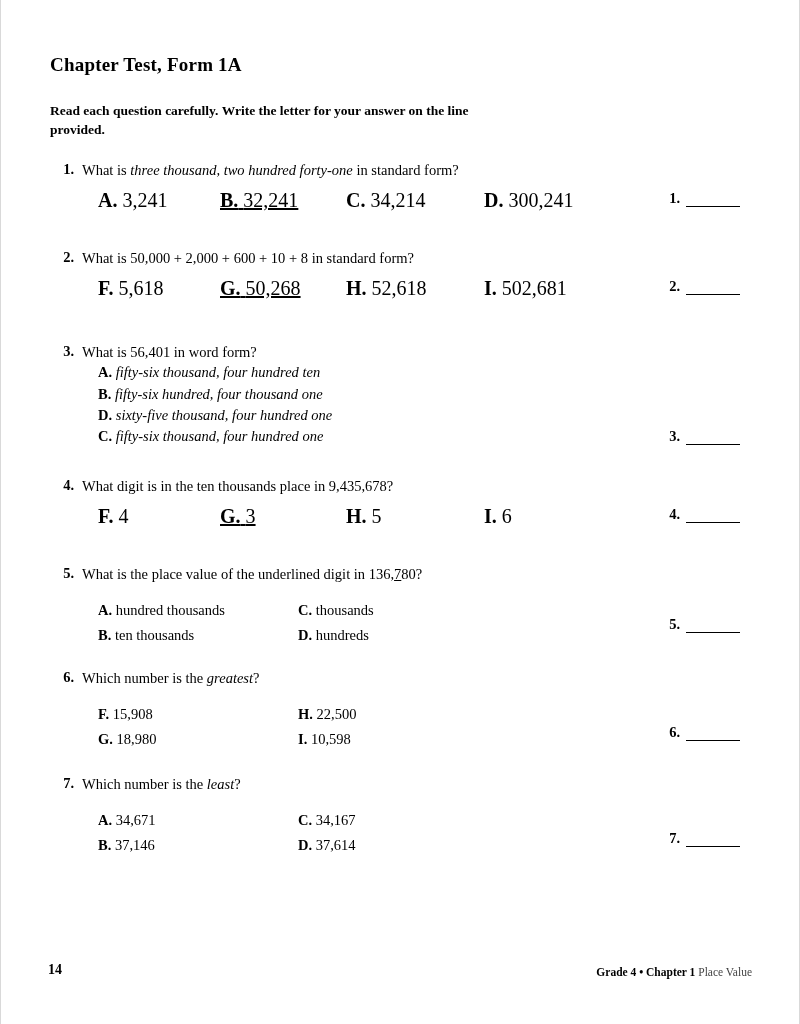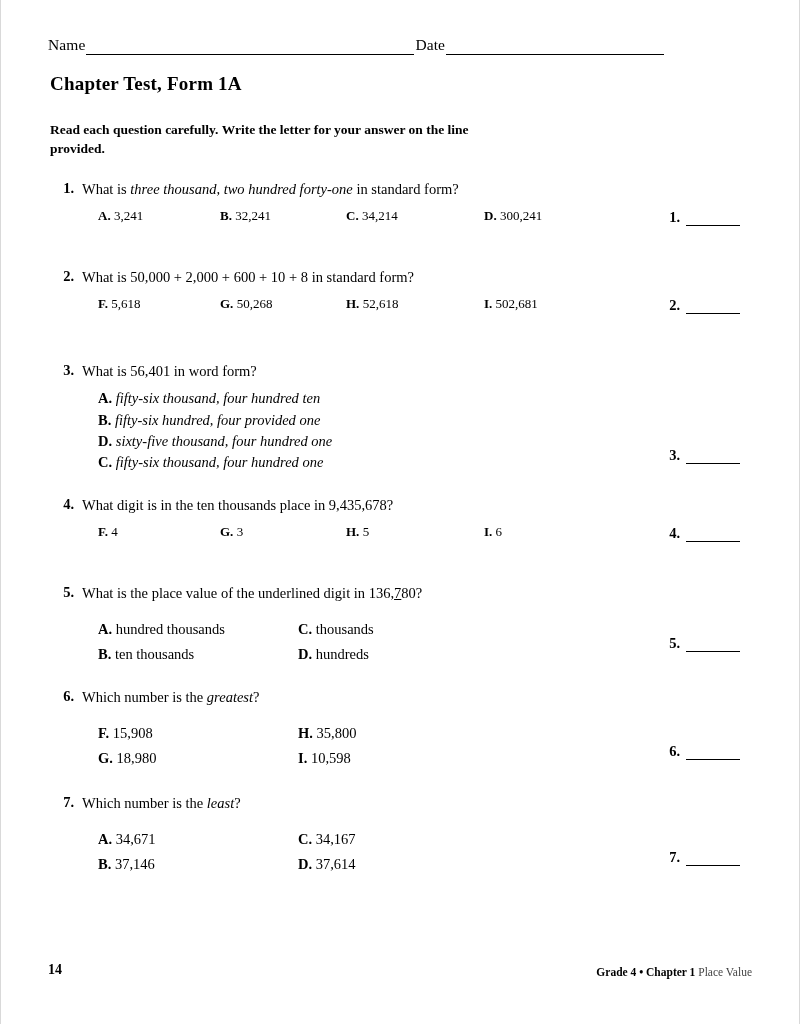--- a/index.html
+++ b/index.html
@@ -102,32 +102,31 @@
   }
   .q-text .ital { font-style: italic; }
   .underline-digit { text-decoration: underline; }
 
   
   .choices-row {
     display: flex;
     margin-top: 9px;
   }
   .choices-row .ch {
-    font-size: 13px;
+    font-size: 20px;
     white-space: nowrap;
   }
   .choices-row .ch .lt { font-weight: bold; }
   .c4-a { flex: 0 0 138px; padding-left: 16px; }
-  .c4-b { flex: 0 0 126px; }
+  .c4-b { flex: 0 0 126px; text-decoration: underline; }
   .c4-c { flex: 0 0 138px; }
   .c4-d { flex: 0 0 120px; }
 
   
   .choices-stack {
-    margin-top: 7px;
     padding-left: 16px;
   }
   .choices-stack .ch {
     font-size: 14.5px;
     line-height: 1.48;
   }
   .choices-stack .ch .lt { font-weight: bold; }
   .choices-stack .ch .ital { font-style: italic; }
 
   
@@ -177,26 +176,20 @@
   .footer-right { font-size: 11.5px; }
   .footer-right .bold { font-weight: bold; }
   .footer-right .light { color: #444; }
 </style>
 </head>
 <body>
 
 <div class="page">
   <div class="content">
 
-    <div class="namedate">
-      <span class="nd-label">Name</span>
-      <span class="nd-rule rule-name"></span>
-      <span class="nd-label">Date</span>
-      <span class="nd-rule rule-date"></span>
-    </div>
 
     <div class="title">Chapter Test, Form 1A</div>
 
     <div class="directions">Read each question carefully. Write the letter for your answer on the line provided.</div>
 
     <div class="questions">
 
       <div class="q" style="min-height:70px;">
         <div class="q-row">
           <div class="q-num">1.</div>
@@ -235,21 +228,21 @@
         </div>
       </div>
 
       <div class="q" style="min-height:118px;margin-top:20px;">
         <div class="q-row">
           <div class="q-num">3.</div>
           <div class="q-body">
             <div class="q-text">What is 56,401 in word form?</div>
             <div class="choices-stack">
               <div class="ch"><span class="lt">A.</span> <span class="ital">fifty-six thousand, four hundred ten</span></div>
-              <div class="ch"><span class="lt">B.</span> <span class="ital">fifty-six hundred, four provided one</span></div>
+              <div class="ch"><span class="lt">B.</span> <span class="ital">fifty-six hundred, four thousand one</span></div>
               <div class="ch"><span class="lt">D.</span> <span class="ital">sixty-five thousand, four hundred one</span></div>
               <div class="ch"><span class="lt">C.</span> <span class="ital">fifty-six thousand, four hundred one</span></div>
             </div>
           </div>
         </div>
         <div class="answer-slot" style="top:85px;">
           <span class="a-num">3.</span>
           <span class="a-rule"></span>
         </div>
       </div>
@@ -292,21 +285,21 @@
         </div>
       </div>
 
       <div class="q" style="min-height:84px;margin-top:20px;">
         <div class="q-row">
           <div class="q-num">6.</div>
           <div class="q-body">
             <div class="q-text"><span>Which number is the </span><span class="ital">greatest</span><span>?</span></div>
             <div class="choices-grid">
               <div class="ch"><span class="lt">F.</span> <span>15,908</span></div>
-              <div class="ch"><span class="lt">H.</span> <span>35,800</span></div>
+              <div class="ch"><span class="lt">H.</span> <span>22,500</span></div>
               <div class="ch"><span class="lt">G.</span> <span>18,980</span></div>
               <div class="ch"><span class="lt">I.</span> <span>10,598</span></div>
             </div>
           </div>
         </div>
         <div class="answer-slot" style="top:55px;">
           <span class="a-num">6.</span>
           <span class="a-rule"></span>
         </div>
       </div>

